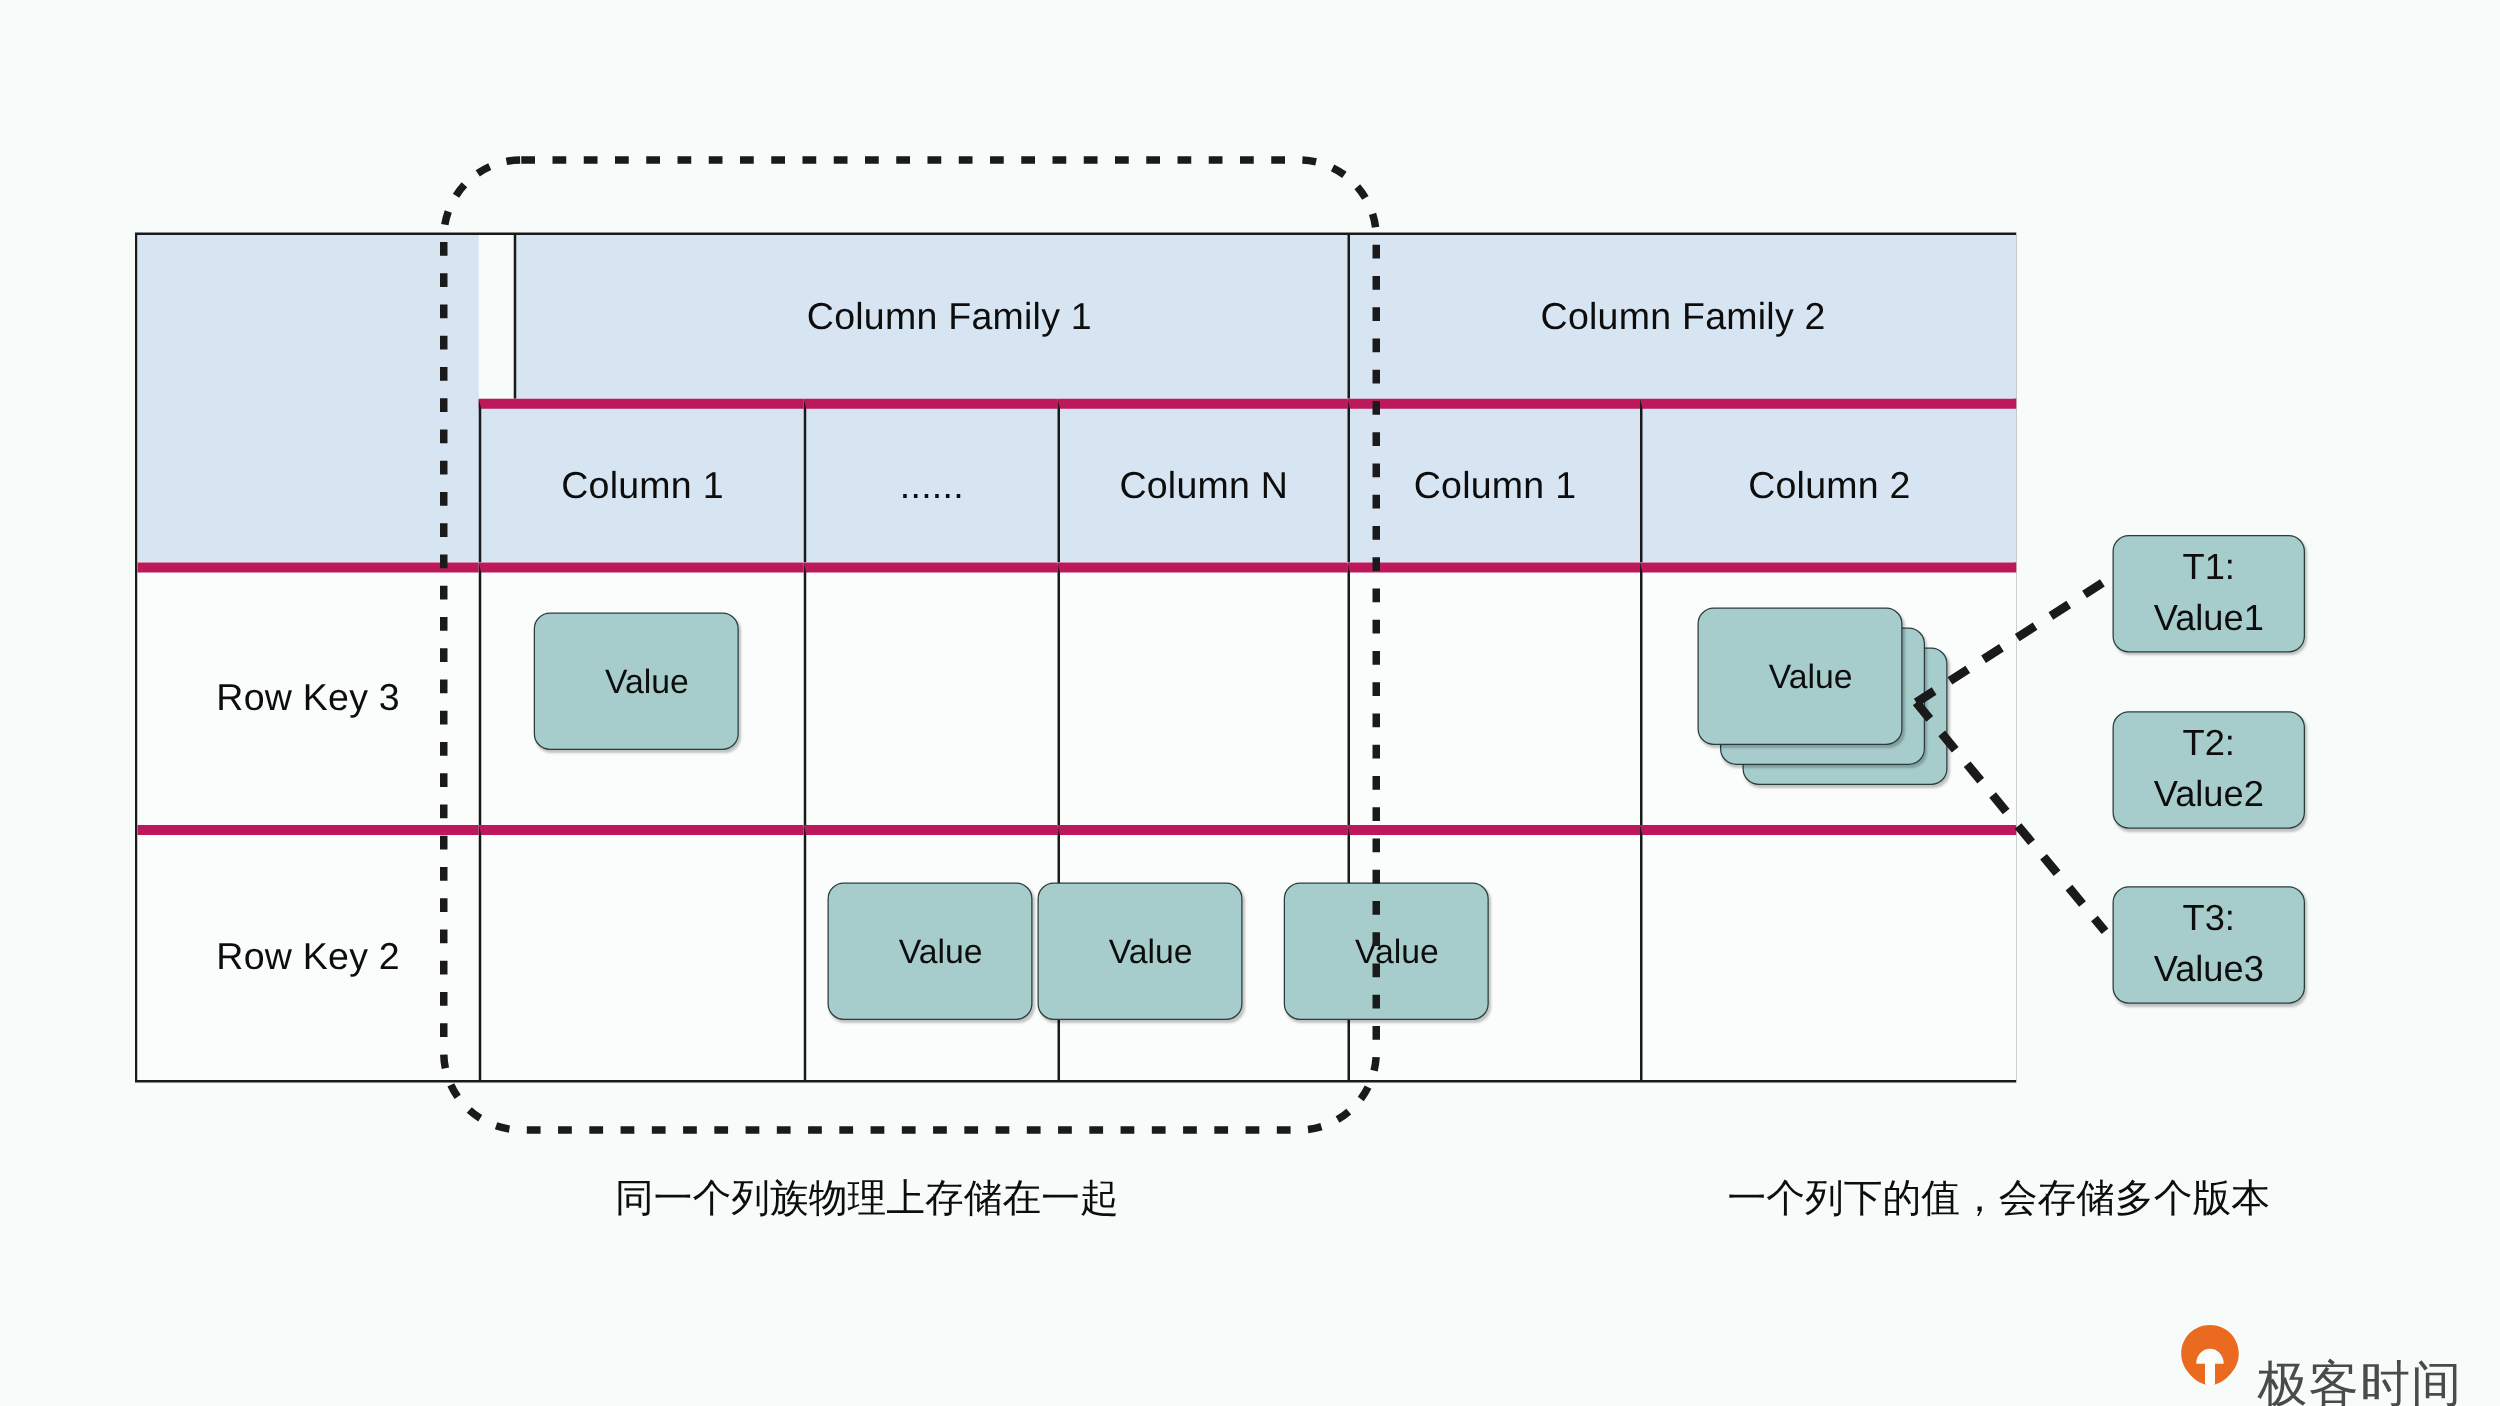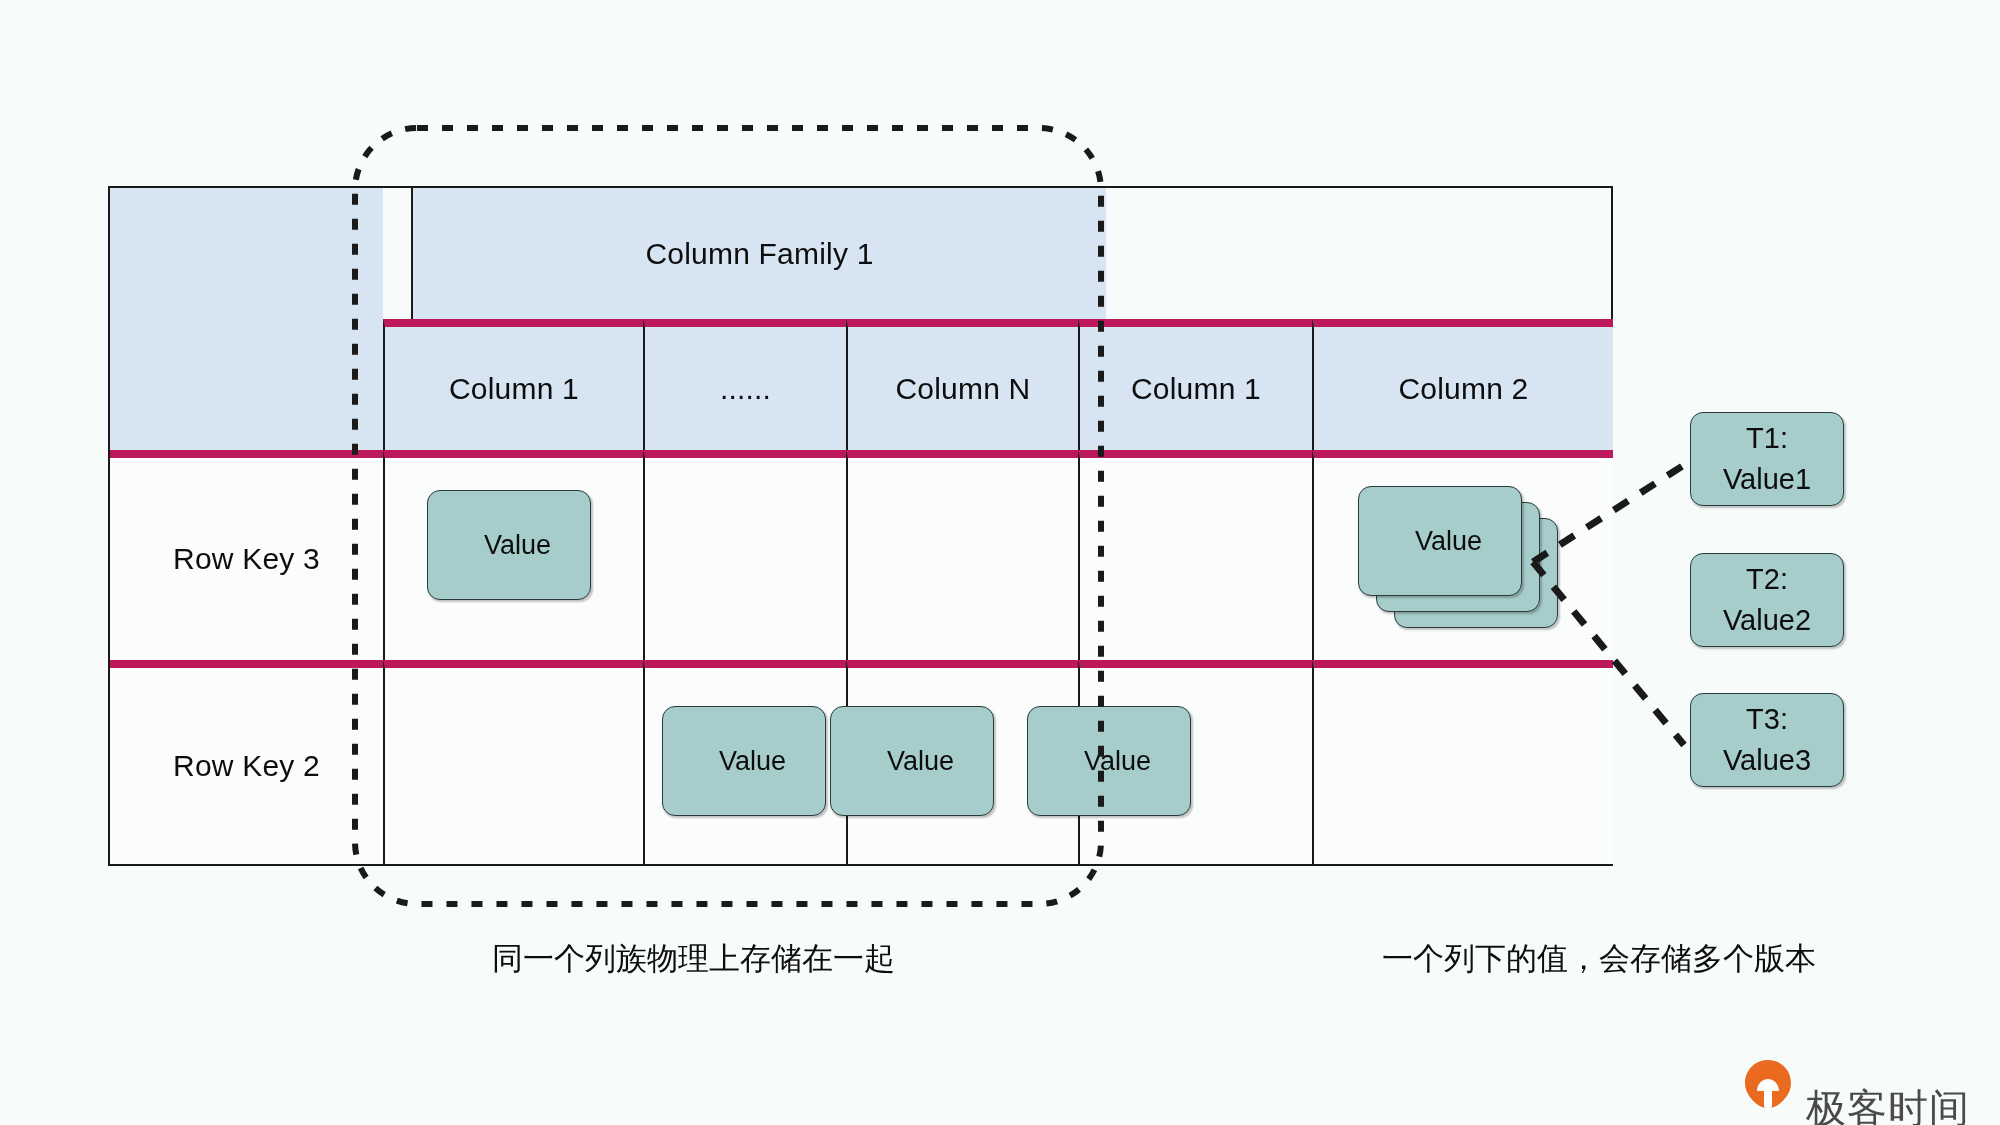--- a/index.html
+++ b/index.html
@@ -82,20 +82,21 @@
     border-radius: 13px;
     box-sizing: border-box;
     display: flex;
     flex-direction: column;
     align-items: center;
     justify-content: center;
     font-size: 29px;
     line-height: 1.42;
     color: #0d0d0d;
     box-shadow: 1.5px 2px 2px rgba(0,0,0,0.23);
+    margin-top: 16px;
   }
 
   
   .caption {
     position: absolute;
     font-size: 31px;
     color: #0d0d0d;
     white-space: nowrap;
   }
 
@@ -130,20 +131,21 @@
 </head>
 <body>
 
 <div id="stage">
 
   <div class="tbl">
 
     <div class="cell hdr" style="left:0px; top:0px; width:273px; height:262px;"></div>
 
     <div class="cell hdr bl" style="left:273px; top:0px; width:695px; height:131px;margin-left:28px;">Column Family 1</div>
+    <div class="cell hdr bl" style="left:968px; top:0px; width:535px; height:131px;">Column Family 2</div>
 
     <div class="cell hdr bl bt" style="left:273px; top:131px; width:260px; height:131px;">Column 1</div>
     <div class="cell hdr bl bt" style="left:533px; top:131px; width:203px; height:131px;">......</div>
     <div class="cell hdr bl bt" style="left:736px; top:131px; width:232px; height:131px;">Column N</div>
     <div class="cell hdr bl bt" style="left:968px; top:131px; width:234px; height:131px;">Column 1</div>
     <div class="cell hdr bl bt" style="left:1202px; top:131px; width:301px; height:131px;">Column 2</div>
 
     <div class="cell body bt" style="left:0px; top:262px; width:273px; height:210px;">Row Key 3</div>
     <div class="cell body bl bt" style="left:273px; top:262px; width:260px; height:210px;"></div>
     <div class="cell body bl bt" style="left:533px; top:262px; width:203px; height:210px;"></div>

